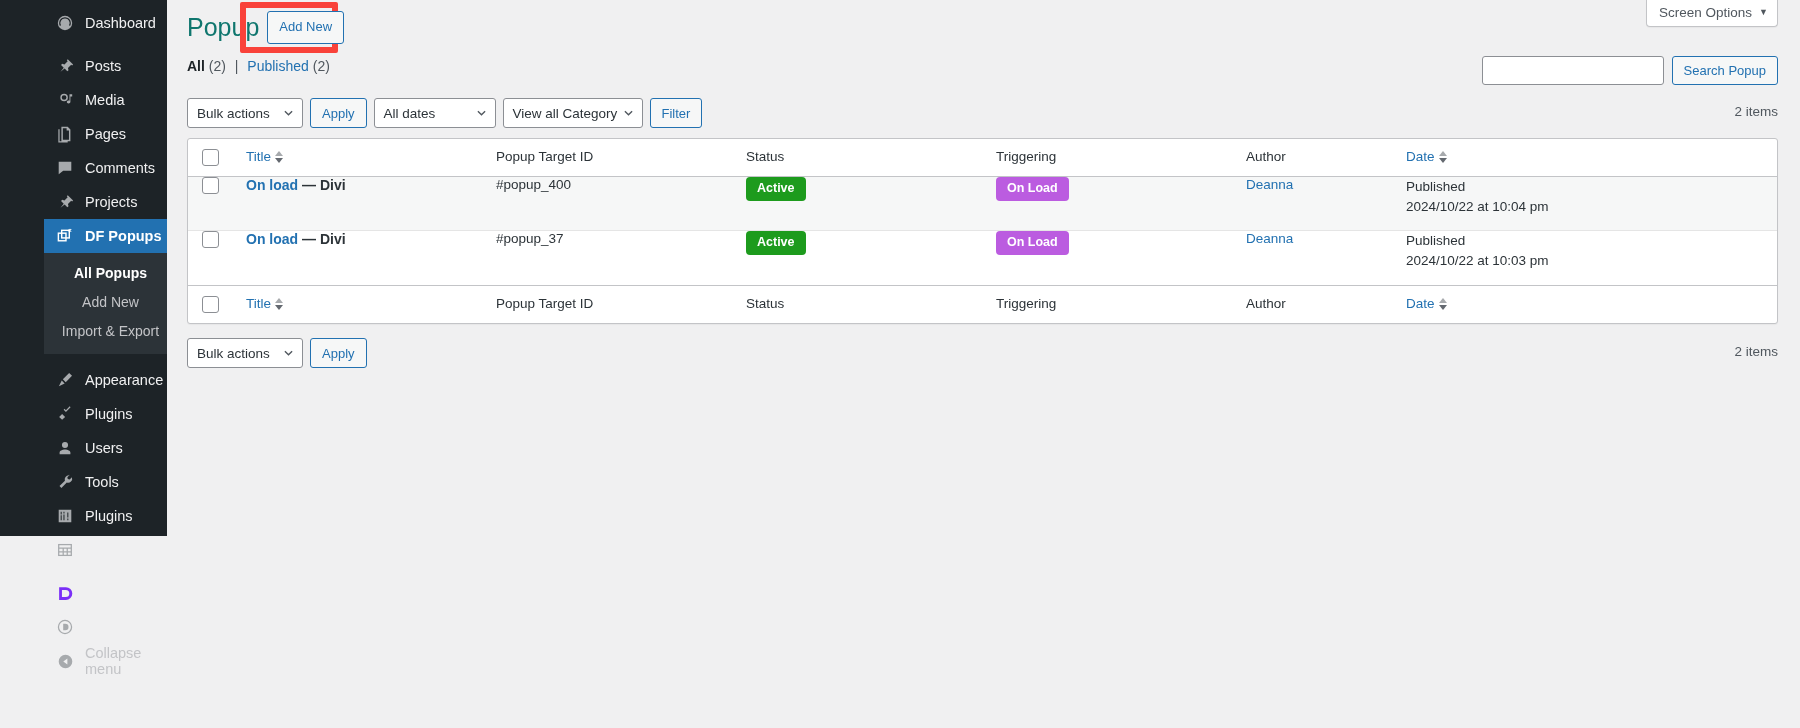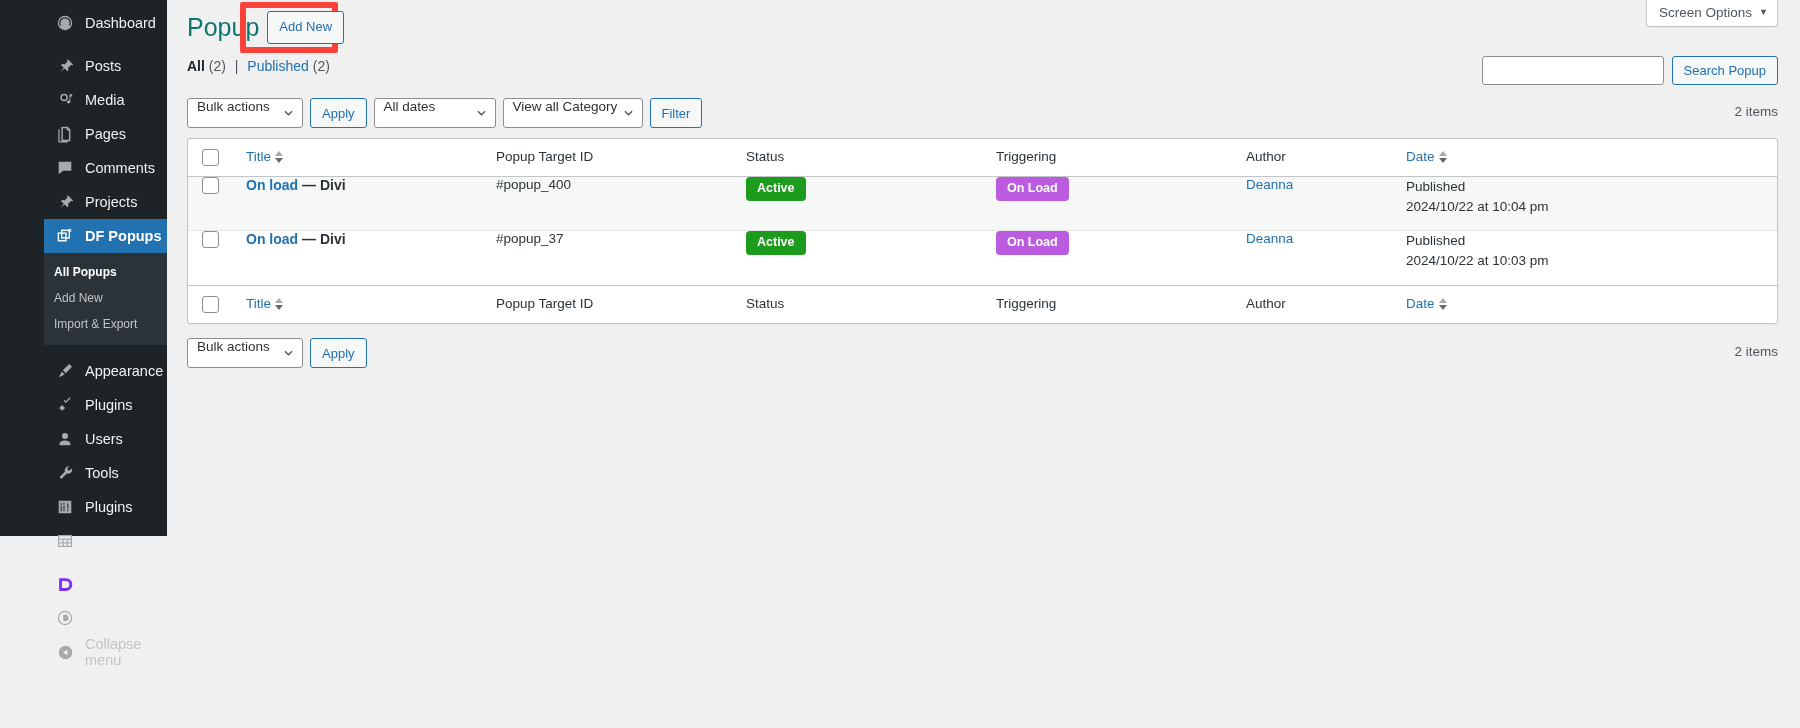--- a/index.html
+++ b/index.html
@@ -55,24 +55,25 @@
     border-bottom: 8px solid transparent;
     border-left: 8px solid #f0f0f1;
   }
   .submenu {
     background: #2c3338;
     padding: 6px 0 8px 0;
   }
   .submenu-item {
     display: block;
     padding: 4px 0 4px 10px;
-    font-size: 12px;
+    font-size: 14px;
     color: #c3c4c7;
     line-height: 1.5;
     cursor: pointer;
+    text-align: center;
   }
   .submenu-item.current { color: #fff; font-weight: 700; }
   .menu-gap { height: 9px; }
   .collapse-item { color: #c3c4c7; }
 
   
   .main {
     flex: 1 1 auto;
     position: relative;
     background: #f0f0f1;
@@ -182,21 +183,21 @@
   }
   .tablenav.bottom { margin-top: 14px; }
   .select-ui {
     position: relative;
     height: 30px;
     border: 1px solid #8c8f94;
     border-radius: 3px;
     background: #fff;
     font-size: 13.5px;
     color: #2c3338;
-    display: flex; 
+    display: flex; align-items: center;
     padding: 0 38px 0 9px;
     cursor: pointer;
     box-shadow: 0 0 0 transparent;
     white-space: nowrap;
   }
   .select-ui .chev {
     position: absolute; right: 9px; top: 50%;
     margin-top: -3px;
     width: 9px; height: 6px;
   }

